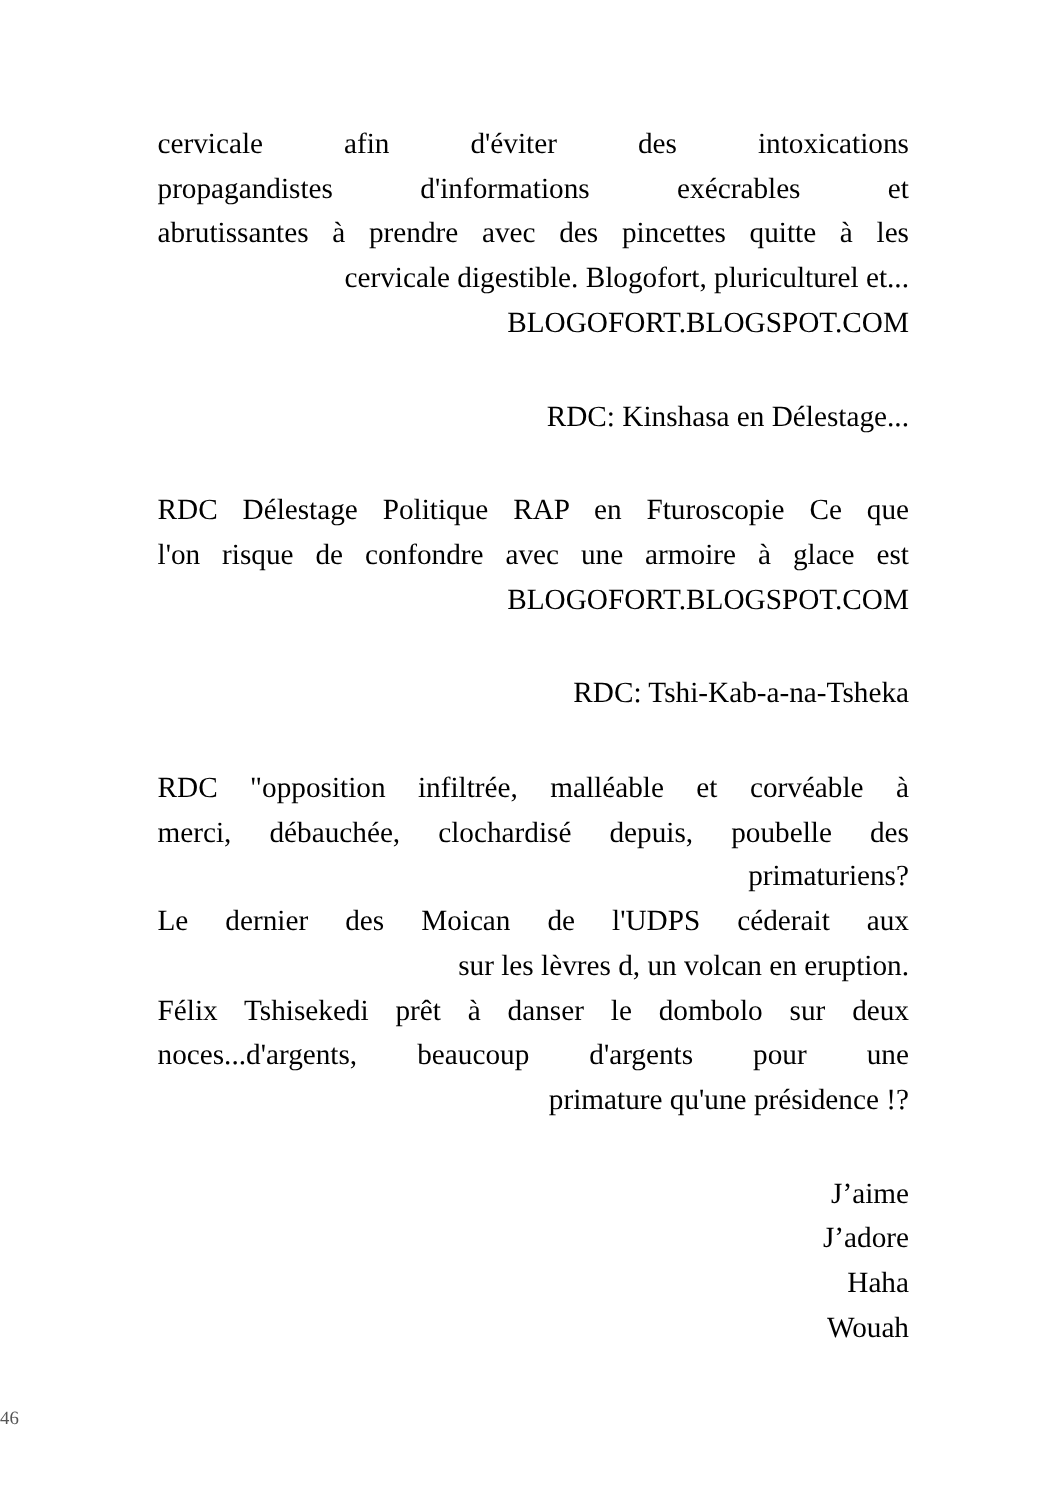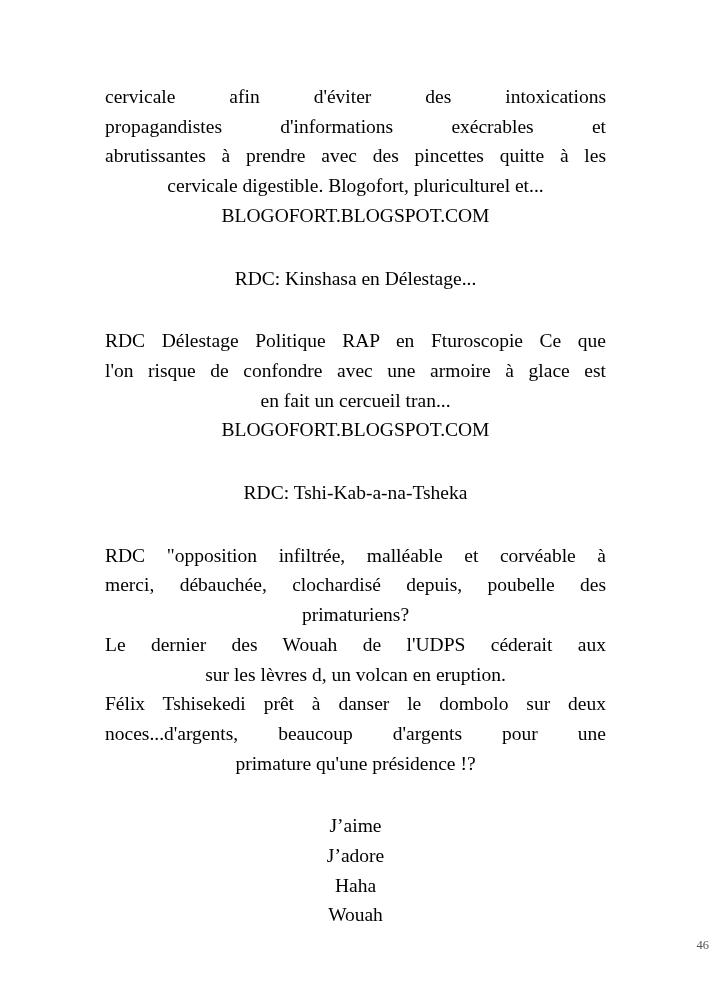--- a/index.html
+++ b/index.html
@@ -17,31 +17,31 @@
     color: #000000;
   }
   .text {
     position: absolute;
     left: 105px; top: 82px;
     width: 501px;
     font-size: 19.5px;
     line-height: 29.7px;
   }
   .block + .block { margin-top: 33px; }
-  .line { text-align: center; white-space: nowrap; }
+  .line { text-align: right; white-space: nowrap; }
   .line.just {
     white-space: normal;
     text-align: justify;
     text-align-last: justify;
   }
   .pagenum {
     position: absolute;
     left: 0; right: 0;
     top: 938px;
-    text-align: right;
+    text-align: left;
     font-size: 12.5px;
     color: #555555;
     font-family: "Liberation Serif", "DejaVu Serif", serif;
   }
 </style>
 </head>
 <body>
 
 <div class="page">
 
@@ -55,33 +55,32 @@
       <div class="line">BLOGOFORT.BLOGSPOT.COM</div>
     </div>
 
     <div class="block">
       <div class="line">RDC: Kinshasa en Délestage...</div>
     </div>
 
     <div class="block">
       <div class="line just">RDC Délestage Politique RAP en Fturoscopie Ce que</div>
       <div class="line just">l'on risque de confondre avec une armoire à glace est</div>
-      <div class="line">en fait un cercueil tran...</div>
       <div class="line">BLOGOFORT.BLOGSPOT.COM</div>
     </div>
 
     <div class="block">
       <div class="line">RDC: Tshi-Kab-a-na-Tsheka</div>
     </div>
 
     <div class="block">
       <div class="line just">RDC "opposition infiltrée, malléable et corvéable à</div>
       <div class="line just">merci, débauchée, clochardisé depuis, poubelle des</div>
       <div class="line">primaturiens?</div>
-      <div class="line just">Le dernier des Wouah de l'UDPS céderait aux</div>
+      <div class="line just">Le dernier des Moican de l'UDPS céderait aux</div>
       <div class="line">sur les lèvres d, un volcan en eruption.</div>
       <div class="line just">Félix Tshisekedi prêt à danser le dombolo sur deux</div>
       <div class="line just">noces...d'argents, beaucoup d'argents pour une</div>
       <div class="line">primature qu'une présidence !?</div>
     </div>
 
     <div class="block">
       <div class="line">J’aime</div>
       <div class="line">J’adore</div>
       <div class="line">Haha</div>

